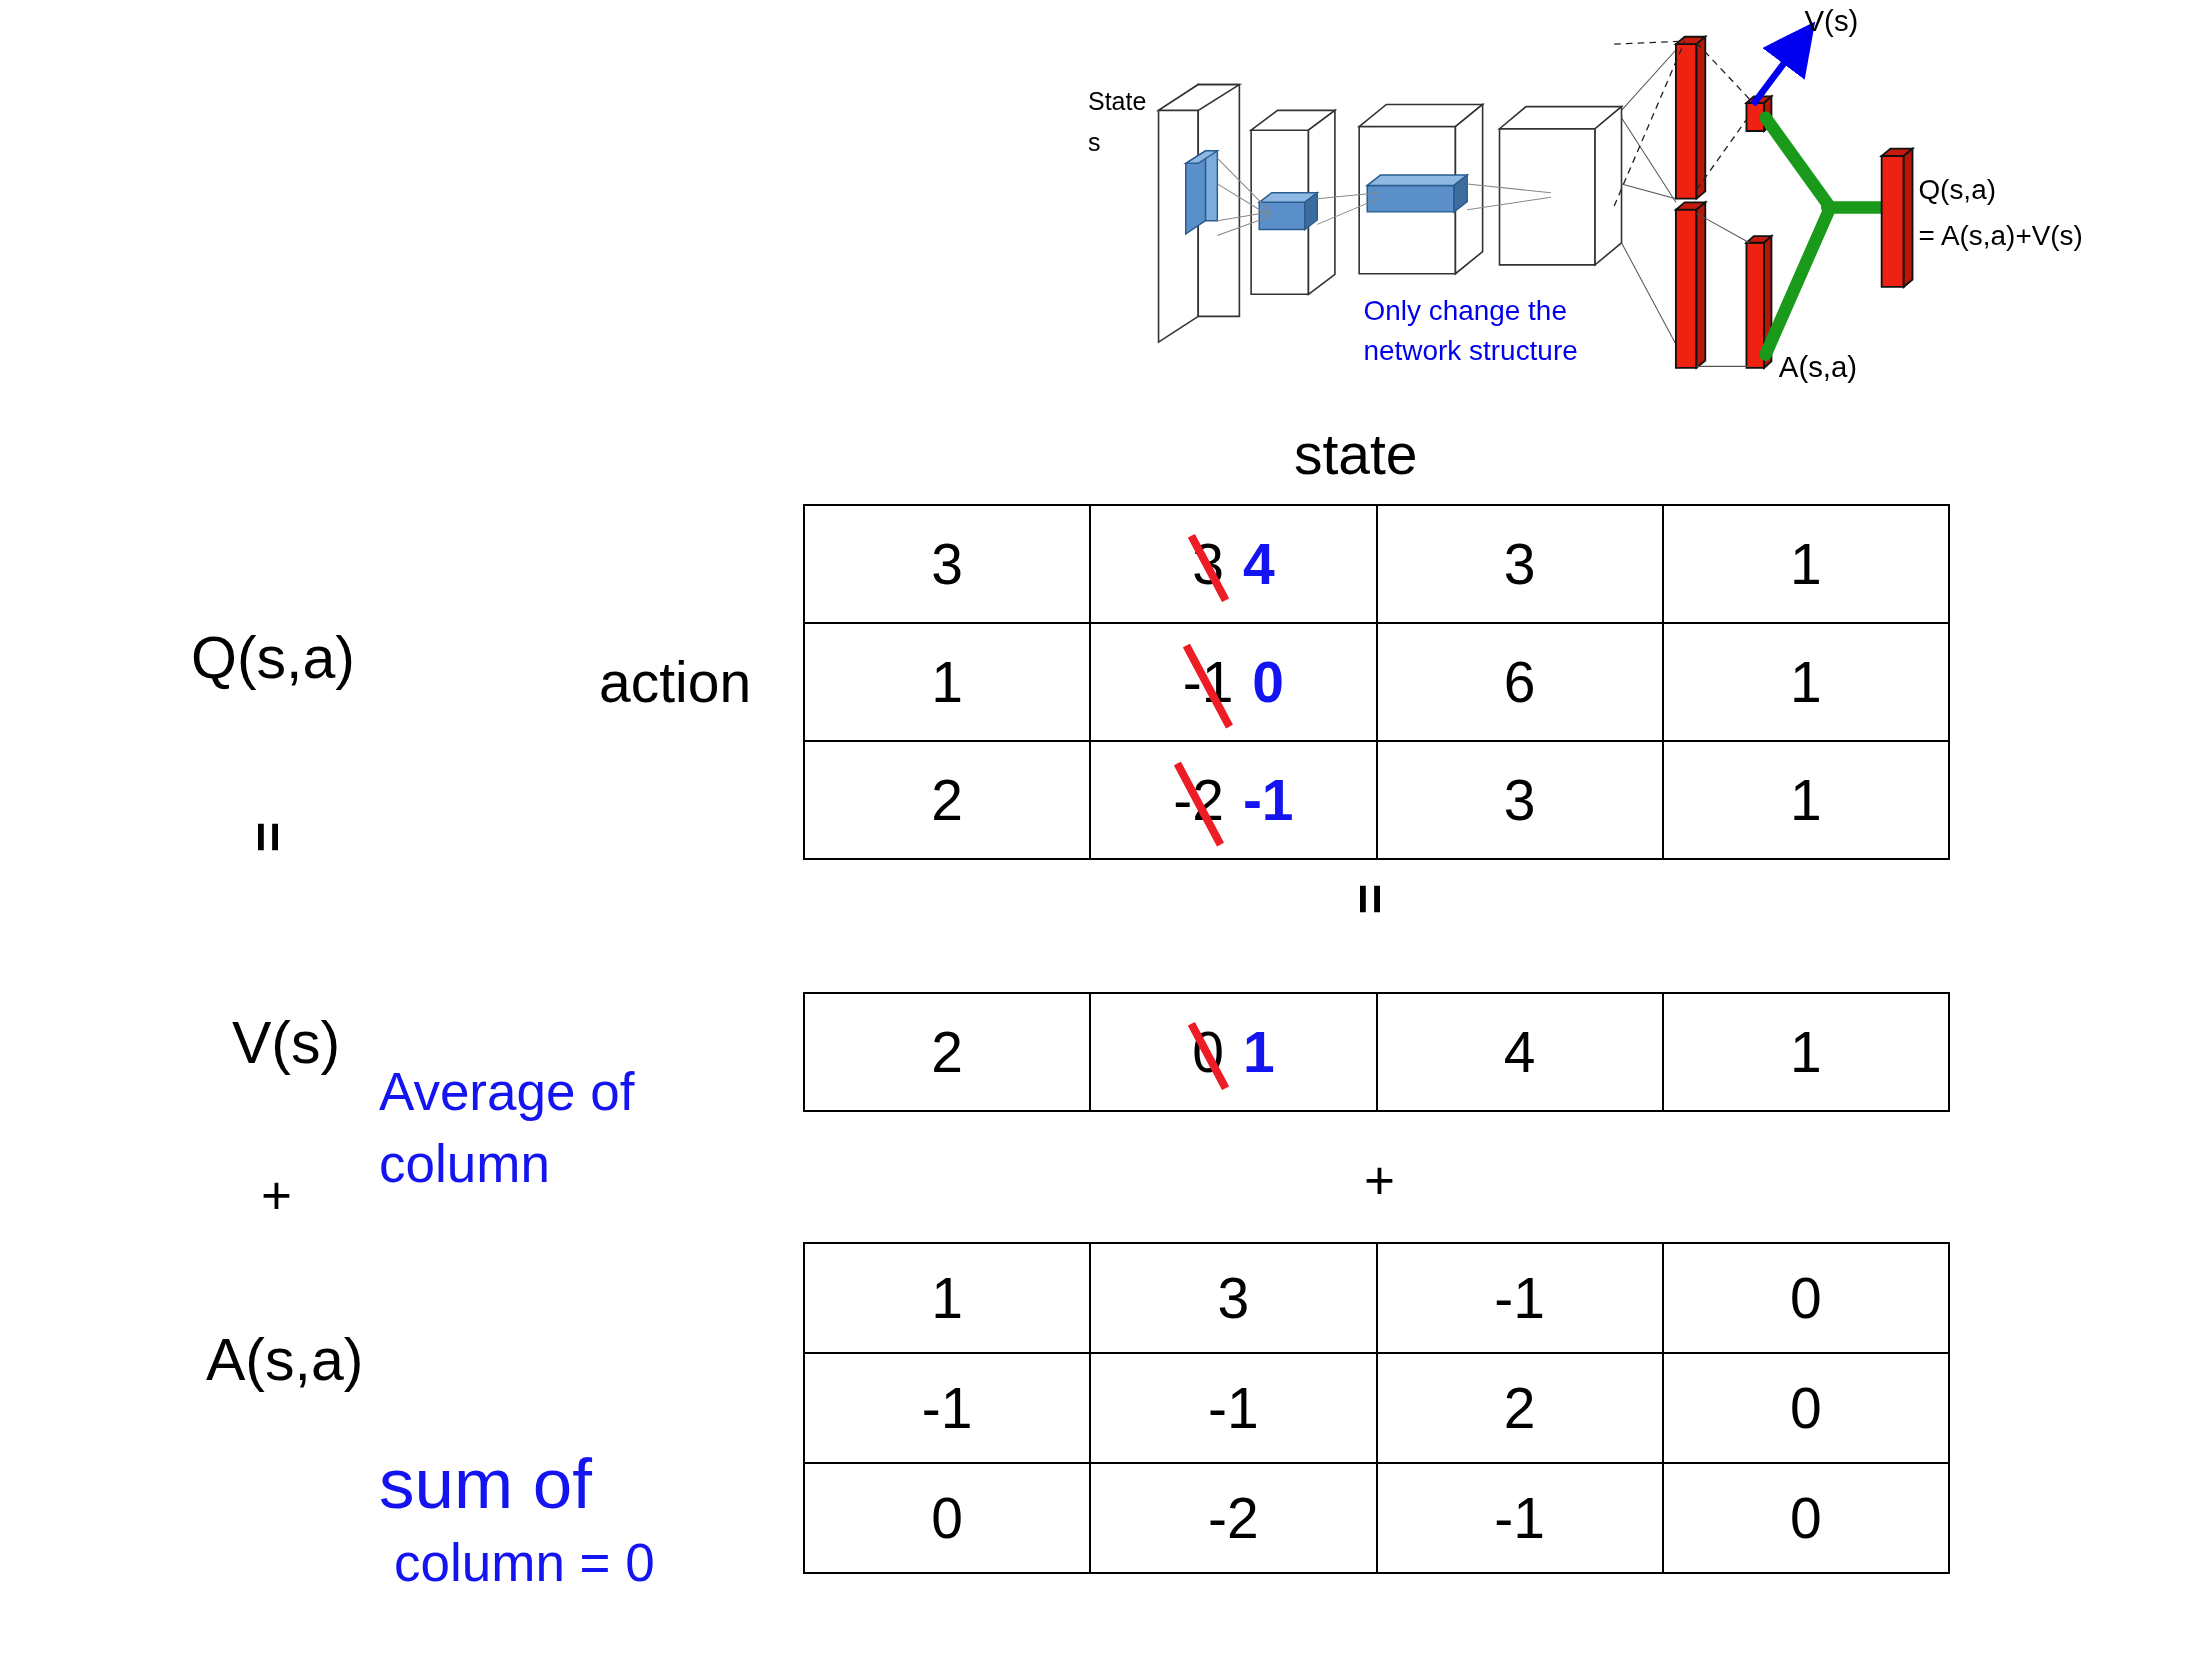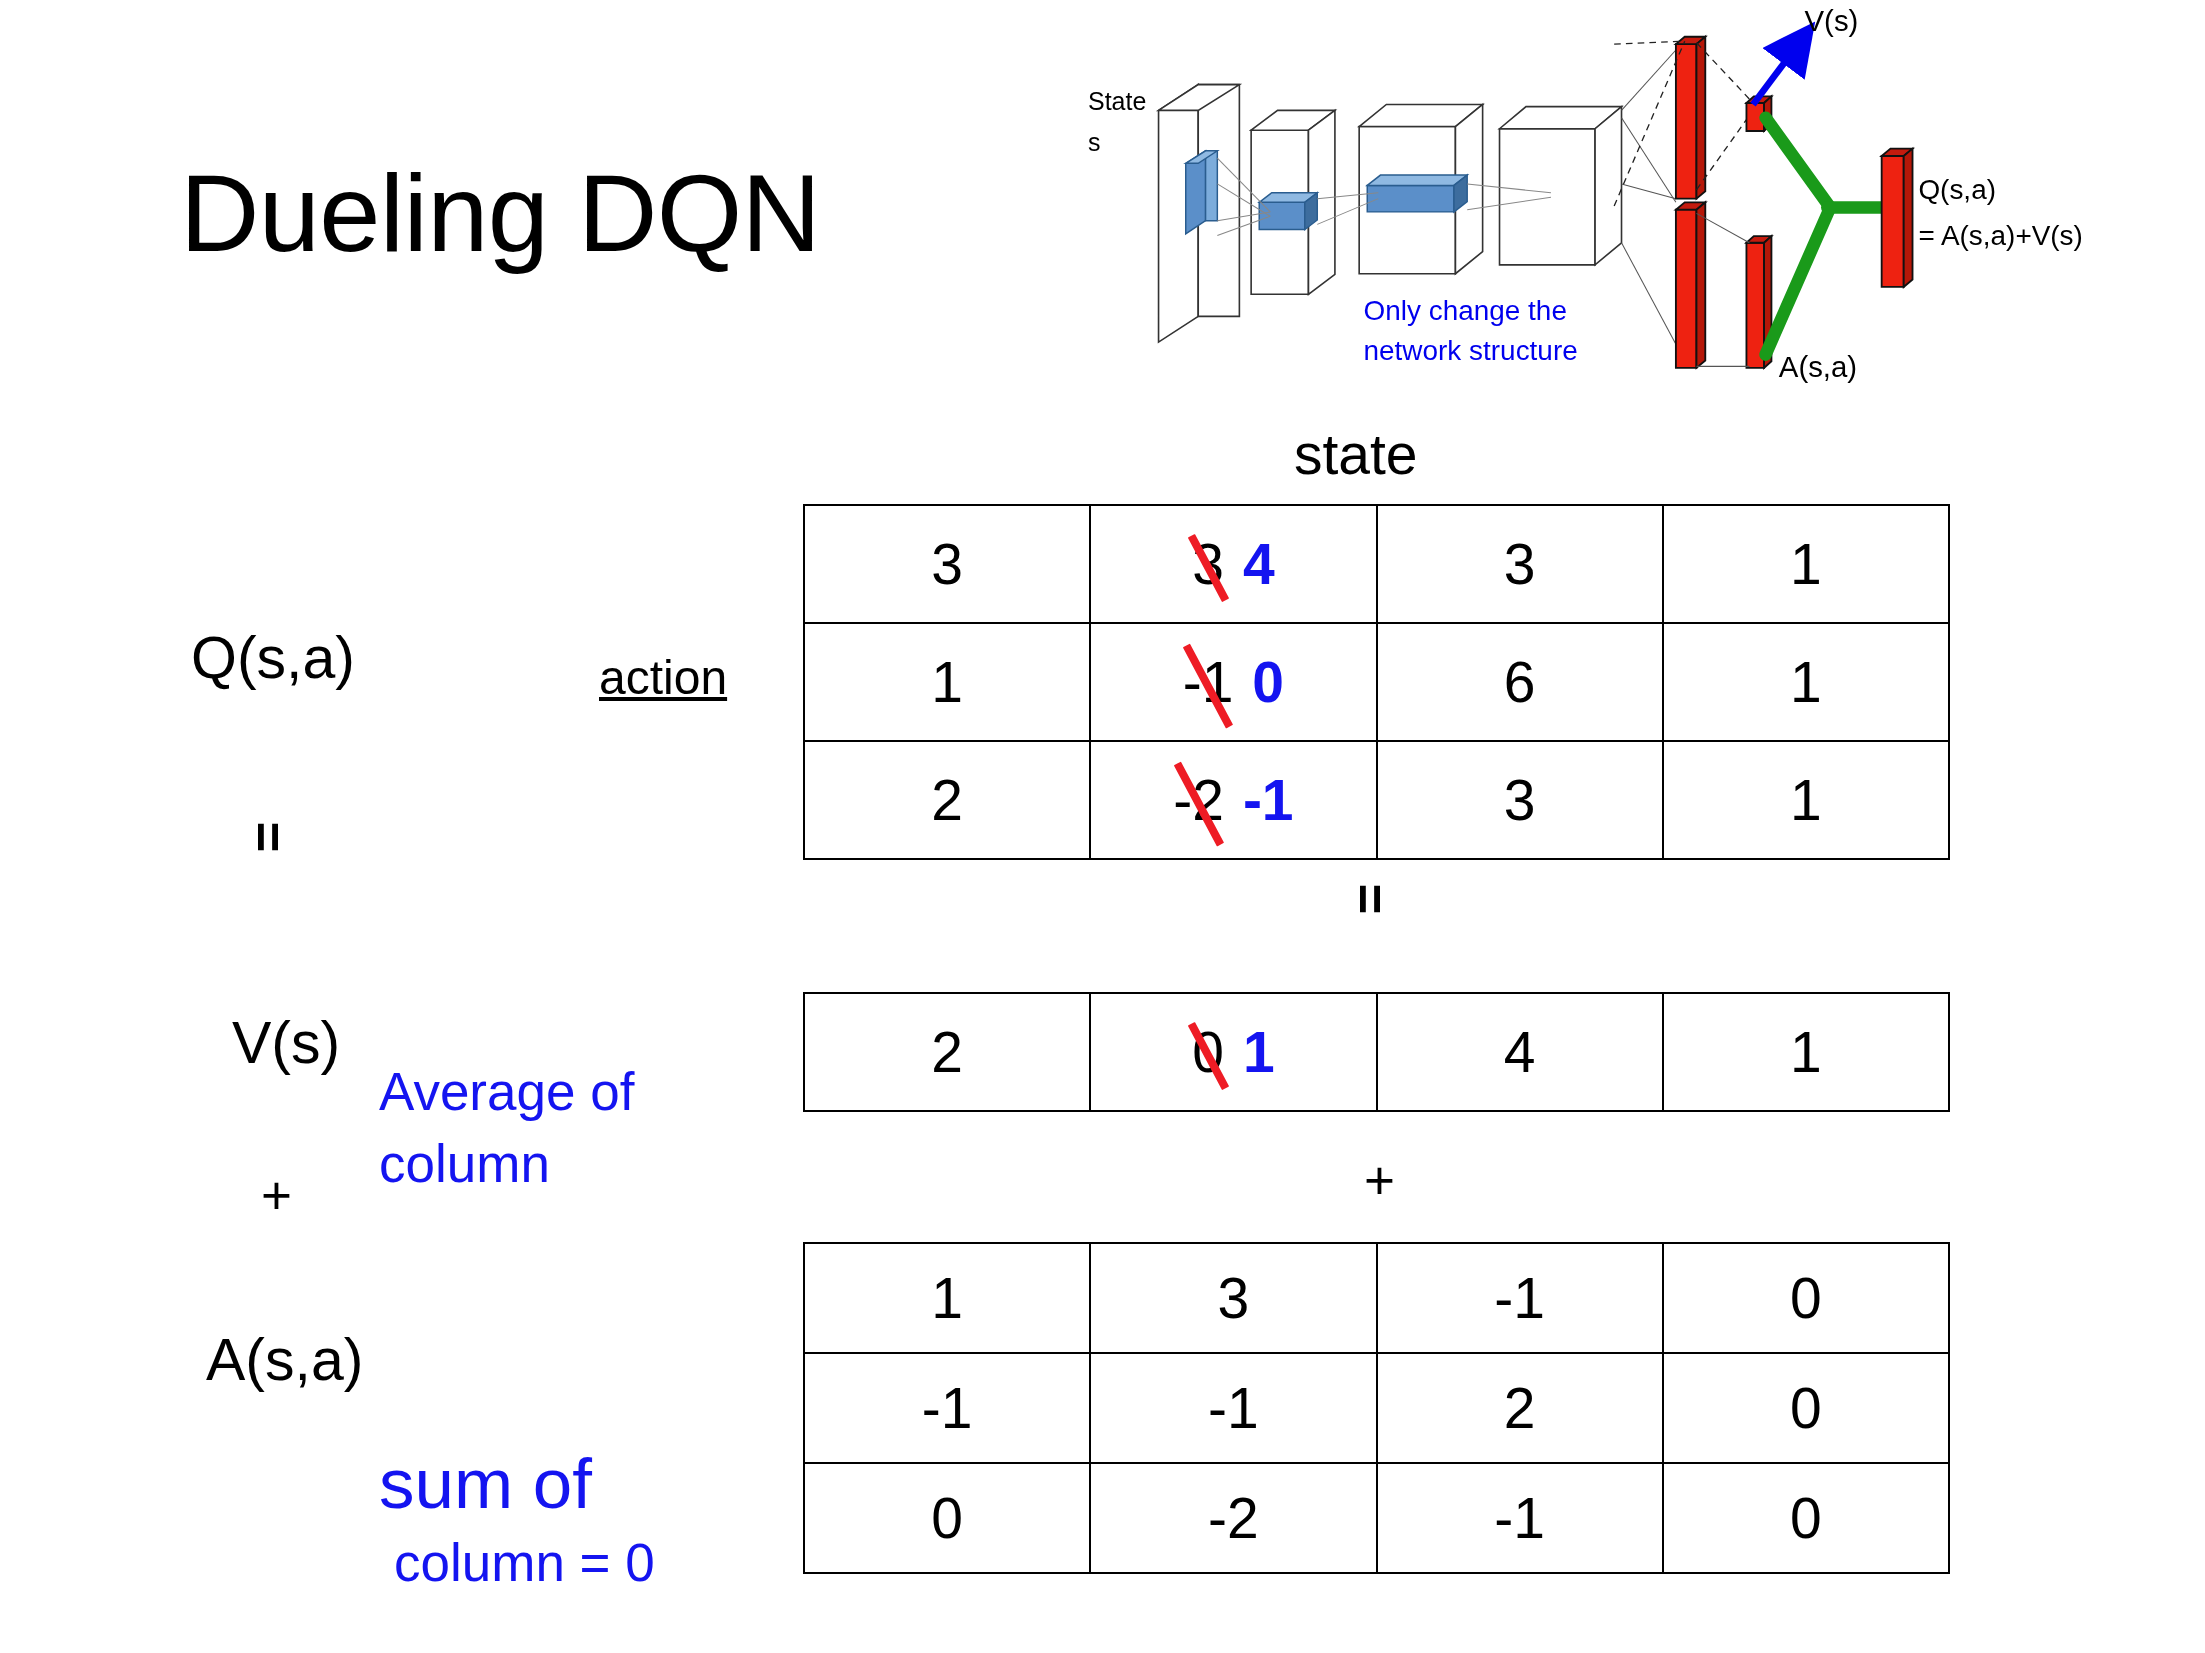--- a/index.html
+++ b/index.html
@@ -118,21 +118,20 @@
     transform-origin: center;
     font-weight: 700;
     letter-spacing: -2.9px;
   }
 </style>
 </head>
 <body>
 
 <div id="slide">
 
-  <div id="title">Dueling DQN</div>
 
   <div id="diagram">
     <svg viewBox="0 0 1520 560" preserveAspectRatio="none">
       <defs>
         <marker id="arrowblue" markerWidth="8" markerHeight="8" refX="4" refY="4" orient="auto">
           <path d="M0,0 L8,4 L0,8 z" fill="#0000ee"></path>
         </marker>
       </defs>
 
       <g stroke="#333" stroke-width="2.2" fill="#ffffff">
@@ -251,21 +250,21 @@
 
       <text class="dgm-label" x="975" y="42" font-size="40">V(s)</text>
       <text class="dgm-label" x="940" y="512" font-size="40">A(s,a)</text>
       <text class="dgm-label" x="1130" y="270" font-size="38">Q(s,a)</text>
       <text class="dgm-label" x="1130" y="333" font-size="38">= A(s,a)+V(s)</text>
     </svg>
   </div>
 
   <div class="lbl lbl-black" style="left:1294px; top:426px; font-size:57px;">state</div>
 
-  <div class="lbl lbl-black" style="left:599px; top:654px; font-size:48px;text-decoration:underline;">action</div>
+  <div class="lbl lbl-black" style="left:599px; top:654px; font-size:57px;">action</div>
 
   <div class="lbl lbl-black" style="left:191px; top:629px; font-size:59px;">Q(s,a)</div>
 
   <div class="op" style="left:254px; top:809px;">
     <span class="op-eq-rot">=</span>
   </div>
 
   <div class="lbl lbl-black" style="left:232px; top:1014px; font-size:59px;">V(s)</div>
 
   <div class="lbl lbl-blue" style="left:379px; top:1025px; font-size:53px;margin-top:40px;">Average of</div>

